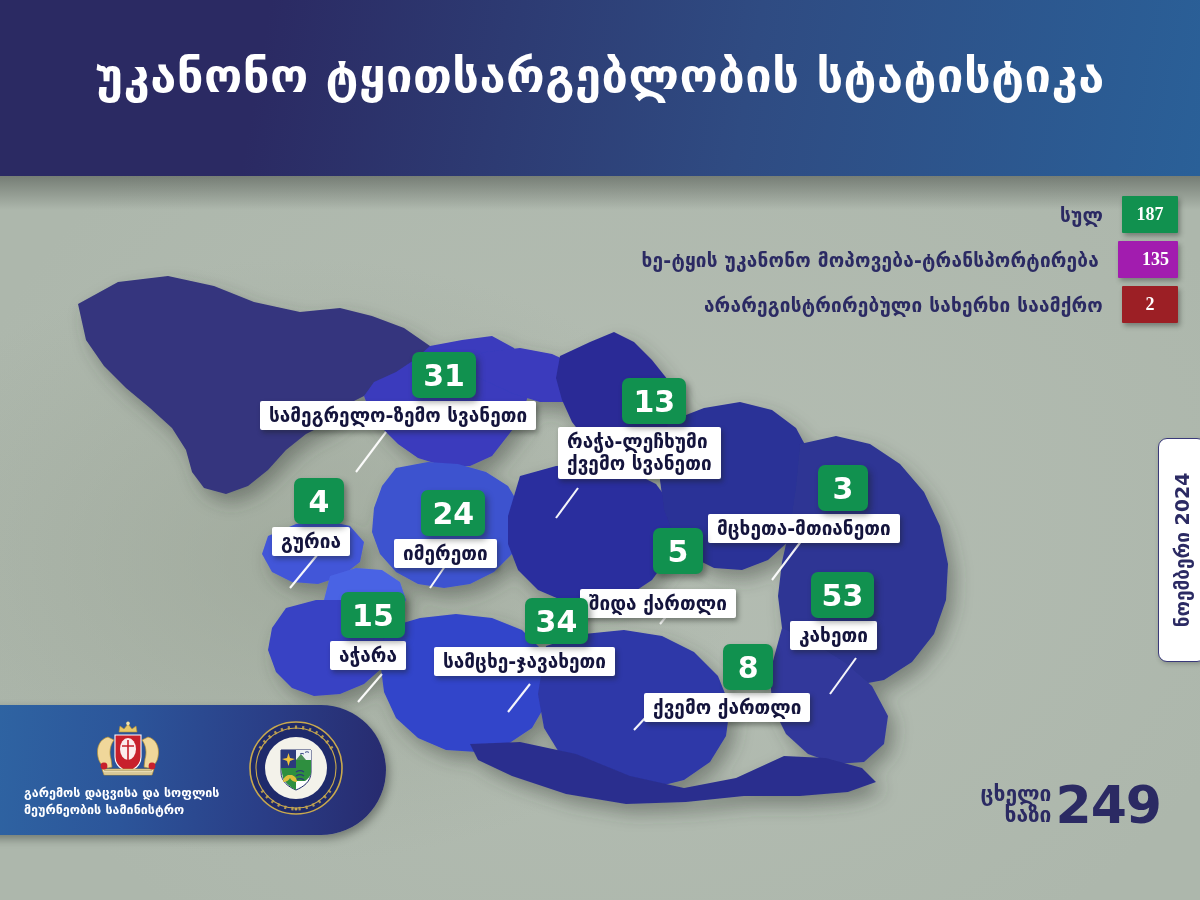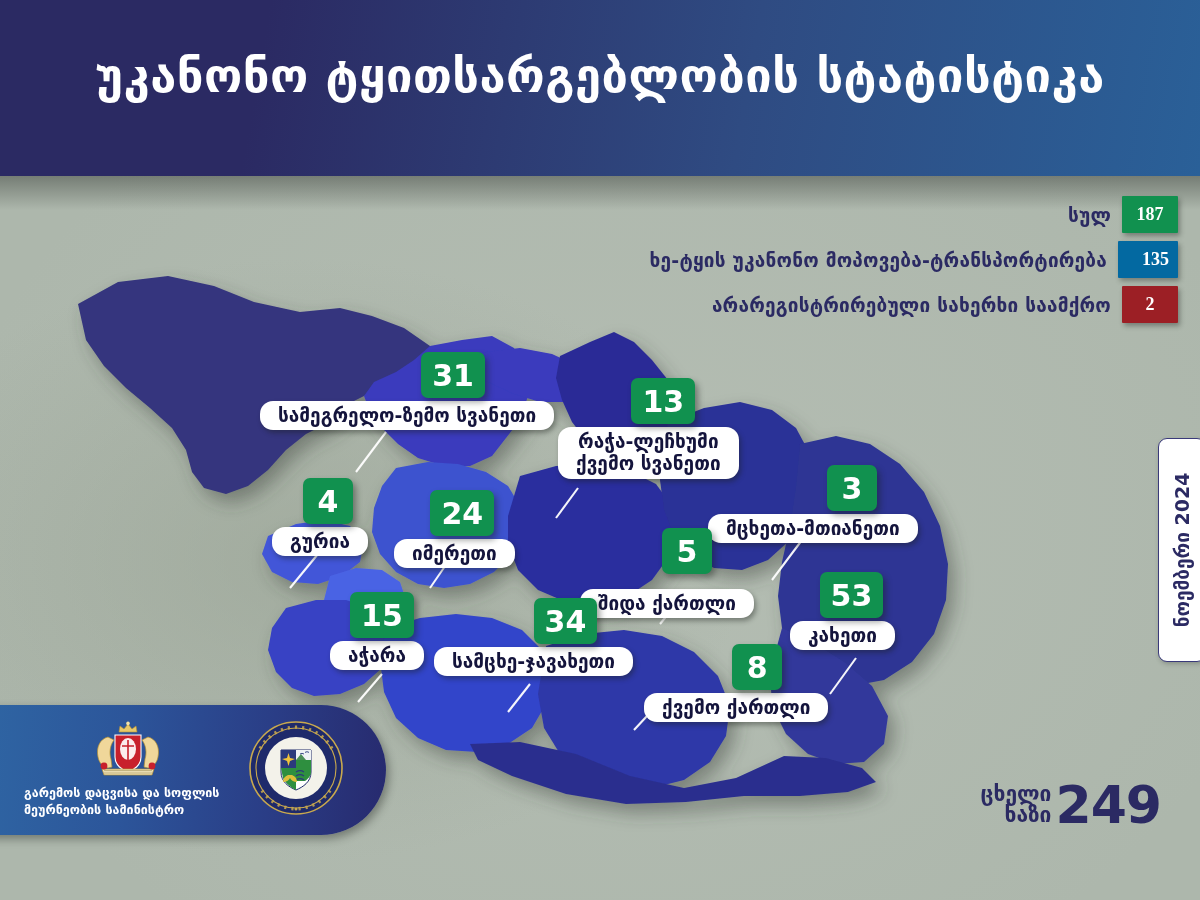--- a/index.html
+++ b/index.html
@@ -39,57 +39,57 @@
     letter-spacing:.5px;
     font-weight:bold;
     white-space:nowrap;
   }
 
   
   #legend {
     position:absolute; right:22px; top:196px; z-index:9;
     display:flex; flex-direction:column; gap:8px; align-items:flex-end;
   }
-  .legend-row { display:flex; align-items:center; gap:11px; }
+  .legend-row { display:flex; align-items:center; gap:19px; }
   .legend-label {
     color:#2b2a63; font-size:19px; font-weight:bold; white-space:nowrap;
     text-align:right; letter-spacing:.2px;
   }
   .legend-chip {
     min-width:56px; height:37px; border-radius:1px;
     display:flex; align-items:center; justify-content:center;
     color:#fff; font-size:18px; font-weight:bold;
     box-shadow:2px 3px 5px rgba(30,35,30,.38);
     padding:0 9px;
     font-family:Liberation Serif, serif;
   }
   .chip-total   { background:#11914f; }
-  .chip-logging { background:#0369a1;padding-left:24px; }
+  .chip-logging { background:#a21caf;padding-left:24px; }
   .chip-sawmill { background:#9c1f25; }
 
   
   #map-wrap { position:absolute; left:0; top:176px; width:1200px; height:724px; z-index:2; }
   #map-svg { position:absolute; left:0; top:0; }
 
   
   .marker { position:absolute; z-index:8; }
   .marker-count {
     background:#11914f; color:#fff; border-radius:7px;
     font-size:30px; font-weight:bold;
     display:inline-flex; align-items:center; justify-content:center;
     min-width:50px; height:46px; padding:0 11px;
     box-shadow:3px 4px 6px rgba(25,30,25,.42);
     position:relative;
   }
   .marker-name {
-    background:#ffffff; color:#14143c; border-radius:13px;
+    background:#ffffff; color:#14143c; border-radius:2px;
     font-size:19px; font-weight:bold;
-    padding:3px 18px 4px;
+    padding:3px 9px 4px;
     box-shadow:2px 3px 5px rgba(25,30,25,.40);
-    white-space:pre-line; line-height:1.18; text-align:center;
+    white-space:pre-line; line-height:1.18; 
     display:inline-block;
   }
   .m-stack { display:flex; flex-direction:column; align-items:flex-start; }
   .m-stack.center { align-items:center; }
 
   
   #leaders { position:absolute; left:0; top:0; width:1200px; height:900px; z-index:7; pointer-events:none; }
 
   
   #date-tab {

